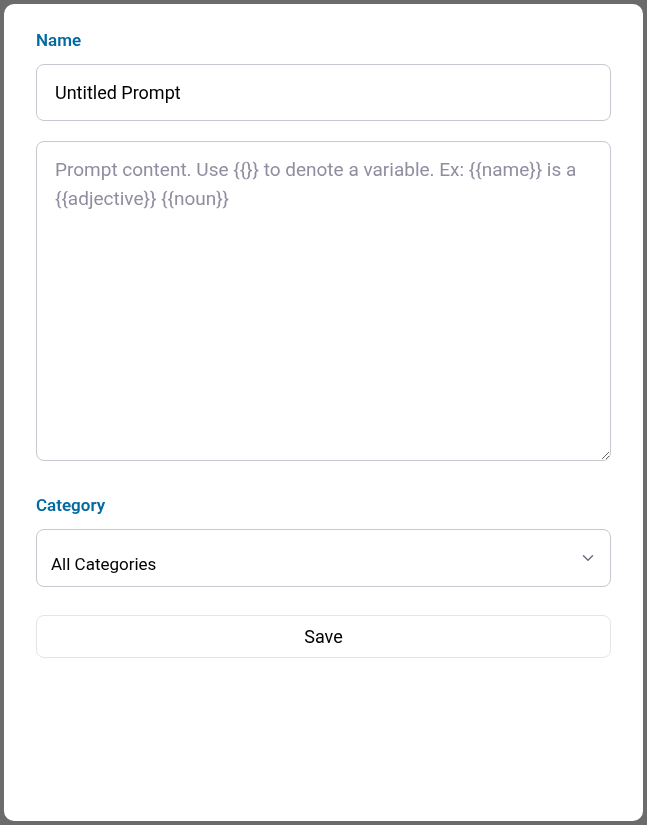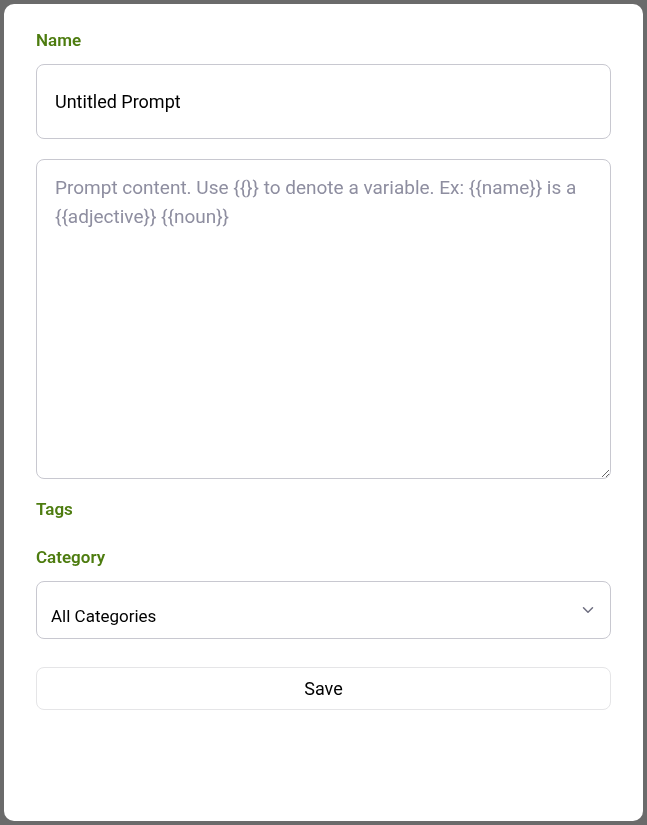--- a/index.html
+++ b/index.html
@@ -28,26 +28,26 @@
       flex-direction: column;
     }
     .form-group {
       display: flex;
       flex-direction: column;
       margin-bottom: 20px;
     }
     .form-label {
       font-size: 17px;
       font-weight: 600;
-      color: #4d7c0f;
+      color: #0369a1;
       margin-bottom: 14px;
     }
     .text-input {
       width: 100%;
-      padding: 26px 18px;
+      padding: 17px 18px;
       font-size: 18px;
       color: #000000;
       border: 1px solid #c8c8d0;
       border-radius: 8px;
       outline: none;
       font-family: inherit;
       background: #fff;
     }
     .text-input::placeholder {
       color: #8e8ea0;
@@ -122,21 +122,20 @@
   <div class="form-group">
     <label class="form-label">Name</label>
     <input type="text" class="text-input" value="Untitled Prompt" style="">
   </div>
 
   <div class="form-group">
     <textarea class="textarea-input" placeholder="Prompt content. Use {{}} to denote a variable. Ex: {{name}} is a {{adjective}} {{noun}}" style=""></textarea>
   </div>
 
   <div class="form-group">
-    <label class="form-label">Tags</label>
   </div>
 
   <div class="form-group">
     <label class="form-label category-label">Category</label>
     <div class="select-wrapper">
       <select class="select-input">
         <option>All Categories</option>
       </select>
       <span class="chevron-icon">
         <svg viewBox="0 0 24 24" fill="none" stroke="currentColor" stroke-width="2" stroke-linecap="round" stroke-linejoin="round">

